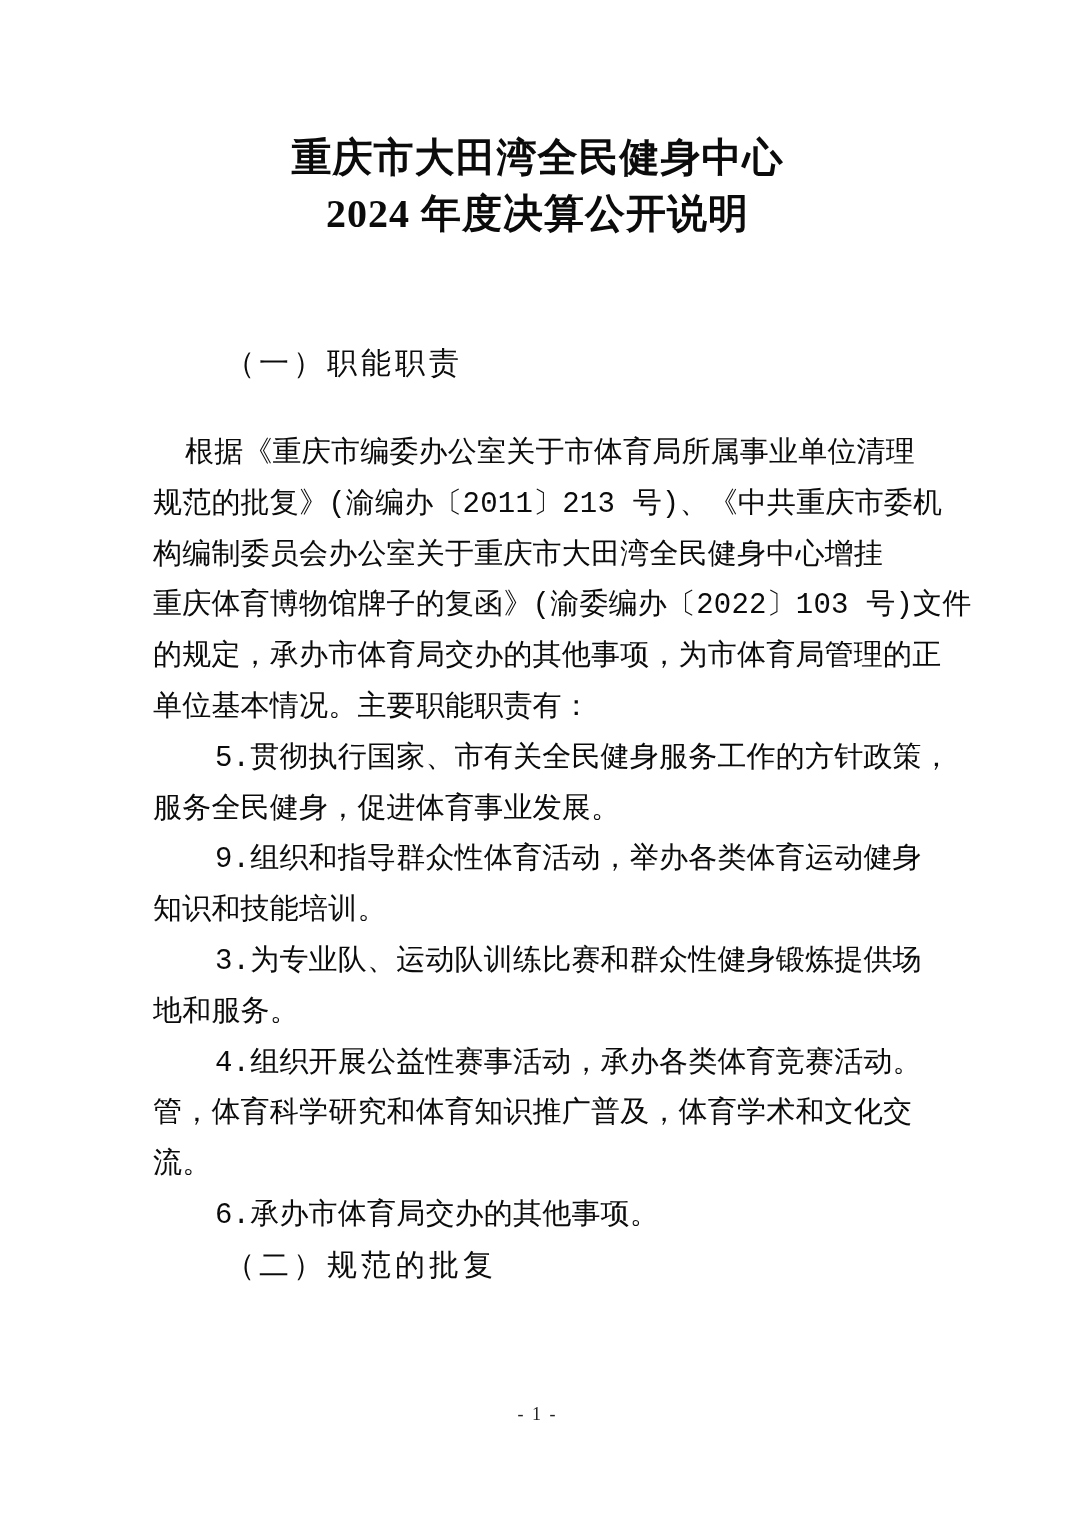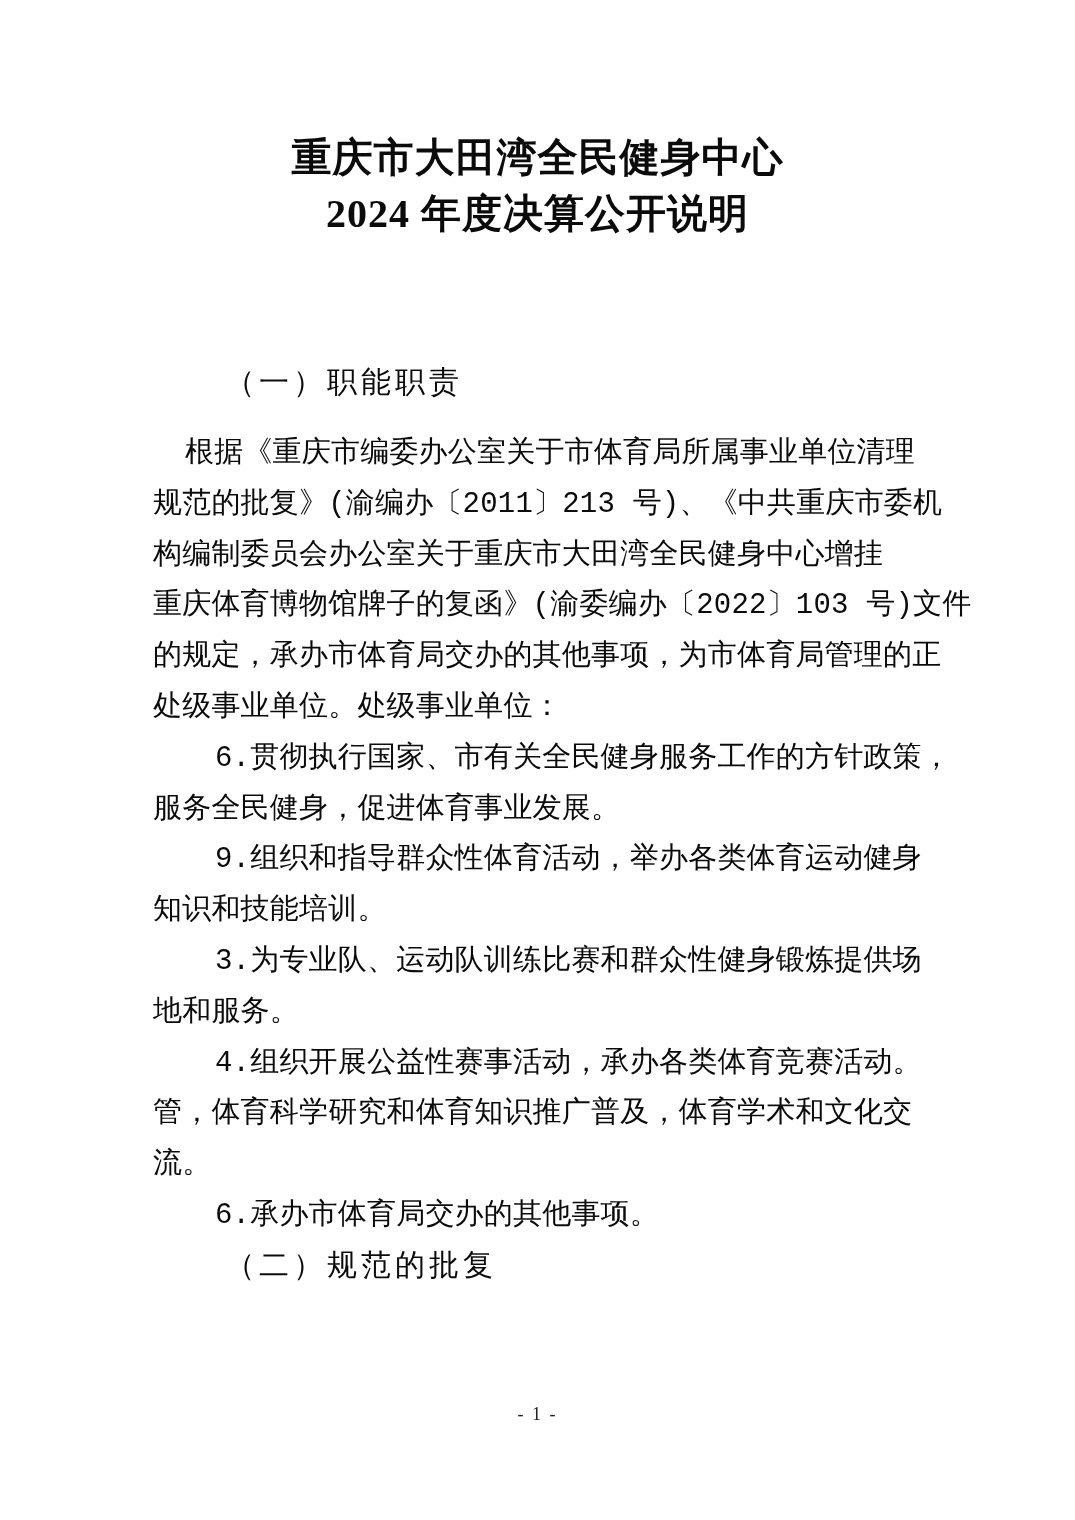--- a/index.html
+++ b/index.html
@@ -33,21 +33,21 @@
     top: 296px;
     left: 218px;
     margin: 0;
     font-size: 33px;
     line-height: 51px;
     font-weight: bold;
     font-family: "Liberation Sans", sans-serif;
   }
   .sub-heading {
     position: absolute;
-    top: 356px;
+    top: 337px;
     left: 225px;
     margin: 0;
     font-size: 30px;
     line-height: 51px;
     font-weight: normal;
     letter-spacing: 4px;
     font-family: Liberation Serif, serif;
   }
   .doc-body {
     position: absolute;
@@ -94,22 +94,22 @@
 
 
   <h2 class="sub-heading">（一）职能职责</h2>
 
   <main class="doc-body">
     <div class="ln ind1">根据《重庆市编委办公室关于市体育局所属事业单位清理</div>
     <div class="ln">规范的批复》(渝编办〔2011〕213 号)、《中共重庆市委机</div>
     <div class="ln">构编制委员会办公室关于重庆市大田湾全民健身中心增挂</div>
     <div class="ln">重庆体育博物馆牌子的复函》(渝委编办〔2022〕103 号)文件</div>
     <div class="ln">的规定，承办市体育局交办的其他事项，为市体育局管理的正</div>
-    <div class="ln">处级事业单位。处级事业单位：</div>
-    <div class="ln ind2">6.贯彻执行国家、市有关全民健身服务工作的方针政策，</div>
+    <div class="ln">单位基本情况。主要职能职责有：</div>
+    <div class="ln ind2">5.贯彻执行国家、市有关全民健身服务工作的方针政策，</div>
     <div class="ln">服务全民健身，促进体育事业发展。</div>
     <div class="ln ind2">9.组织和指导群众性体育活动，举办各类体育运动健身</div>
     <div class="ln">知识和技能培训。</div>
     <div class="ln ind2">3.为专业队、运动队训练比赛和群众性健身锻炼提供场</div>
     <div class="ln">地和服务。</div>
     <div class="ln ind2">4.组织开展公益性赛事活动，承办各类体育竞赛活动。</div>
     <div class="ln">管，体育科学研究和体育知识推广普及，体育学术和文化交</div>
     <div class="ln">流。</div>
     <div class="ln ind2">6.承办市体育局交办的其他事项。</div>
     <div class="ln sub2-line">（二）规范的批复</div>

